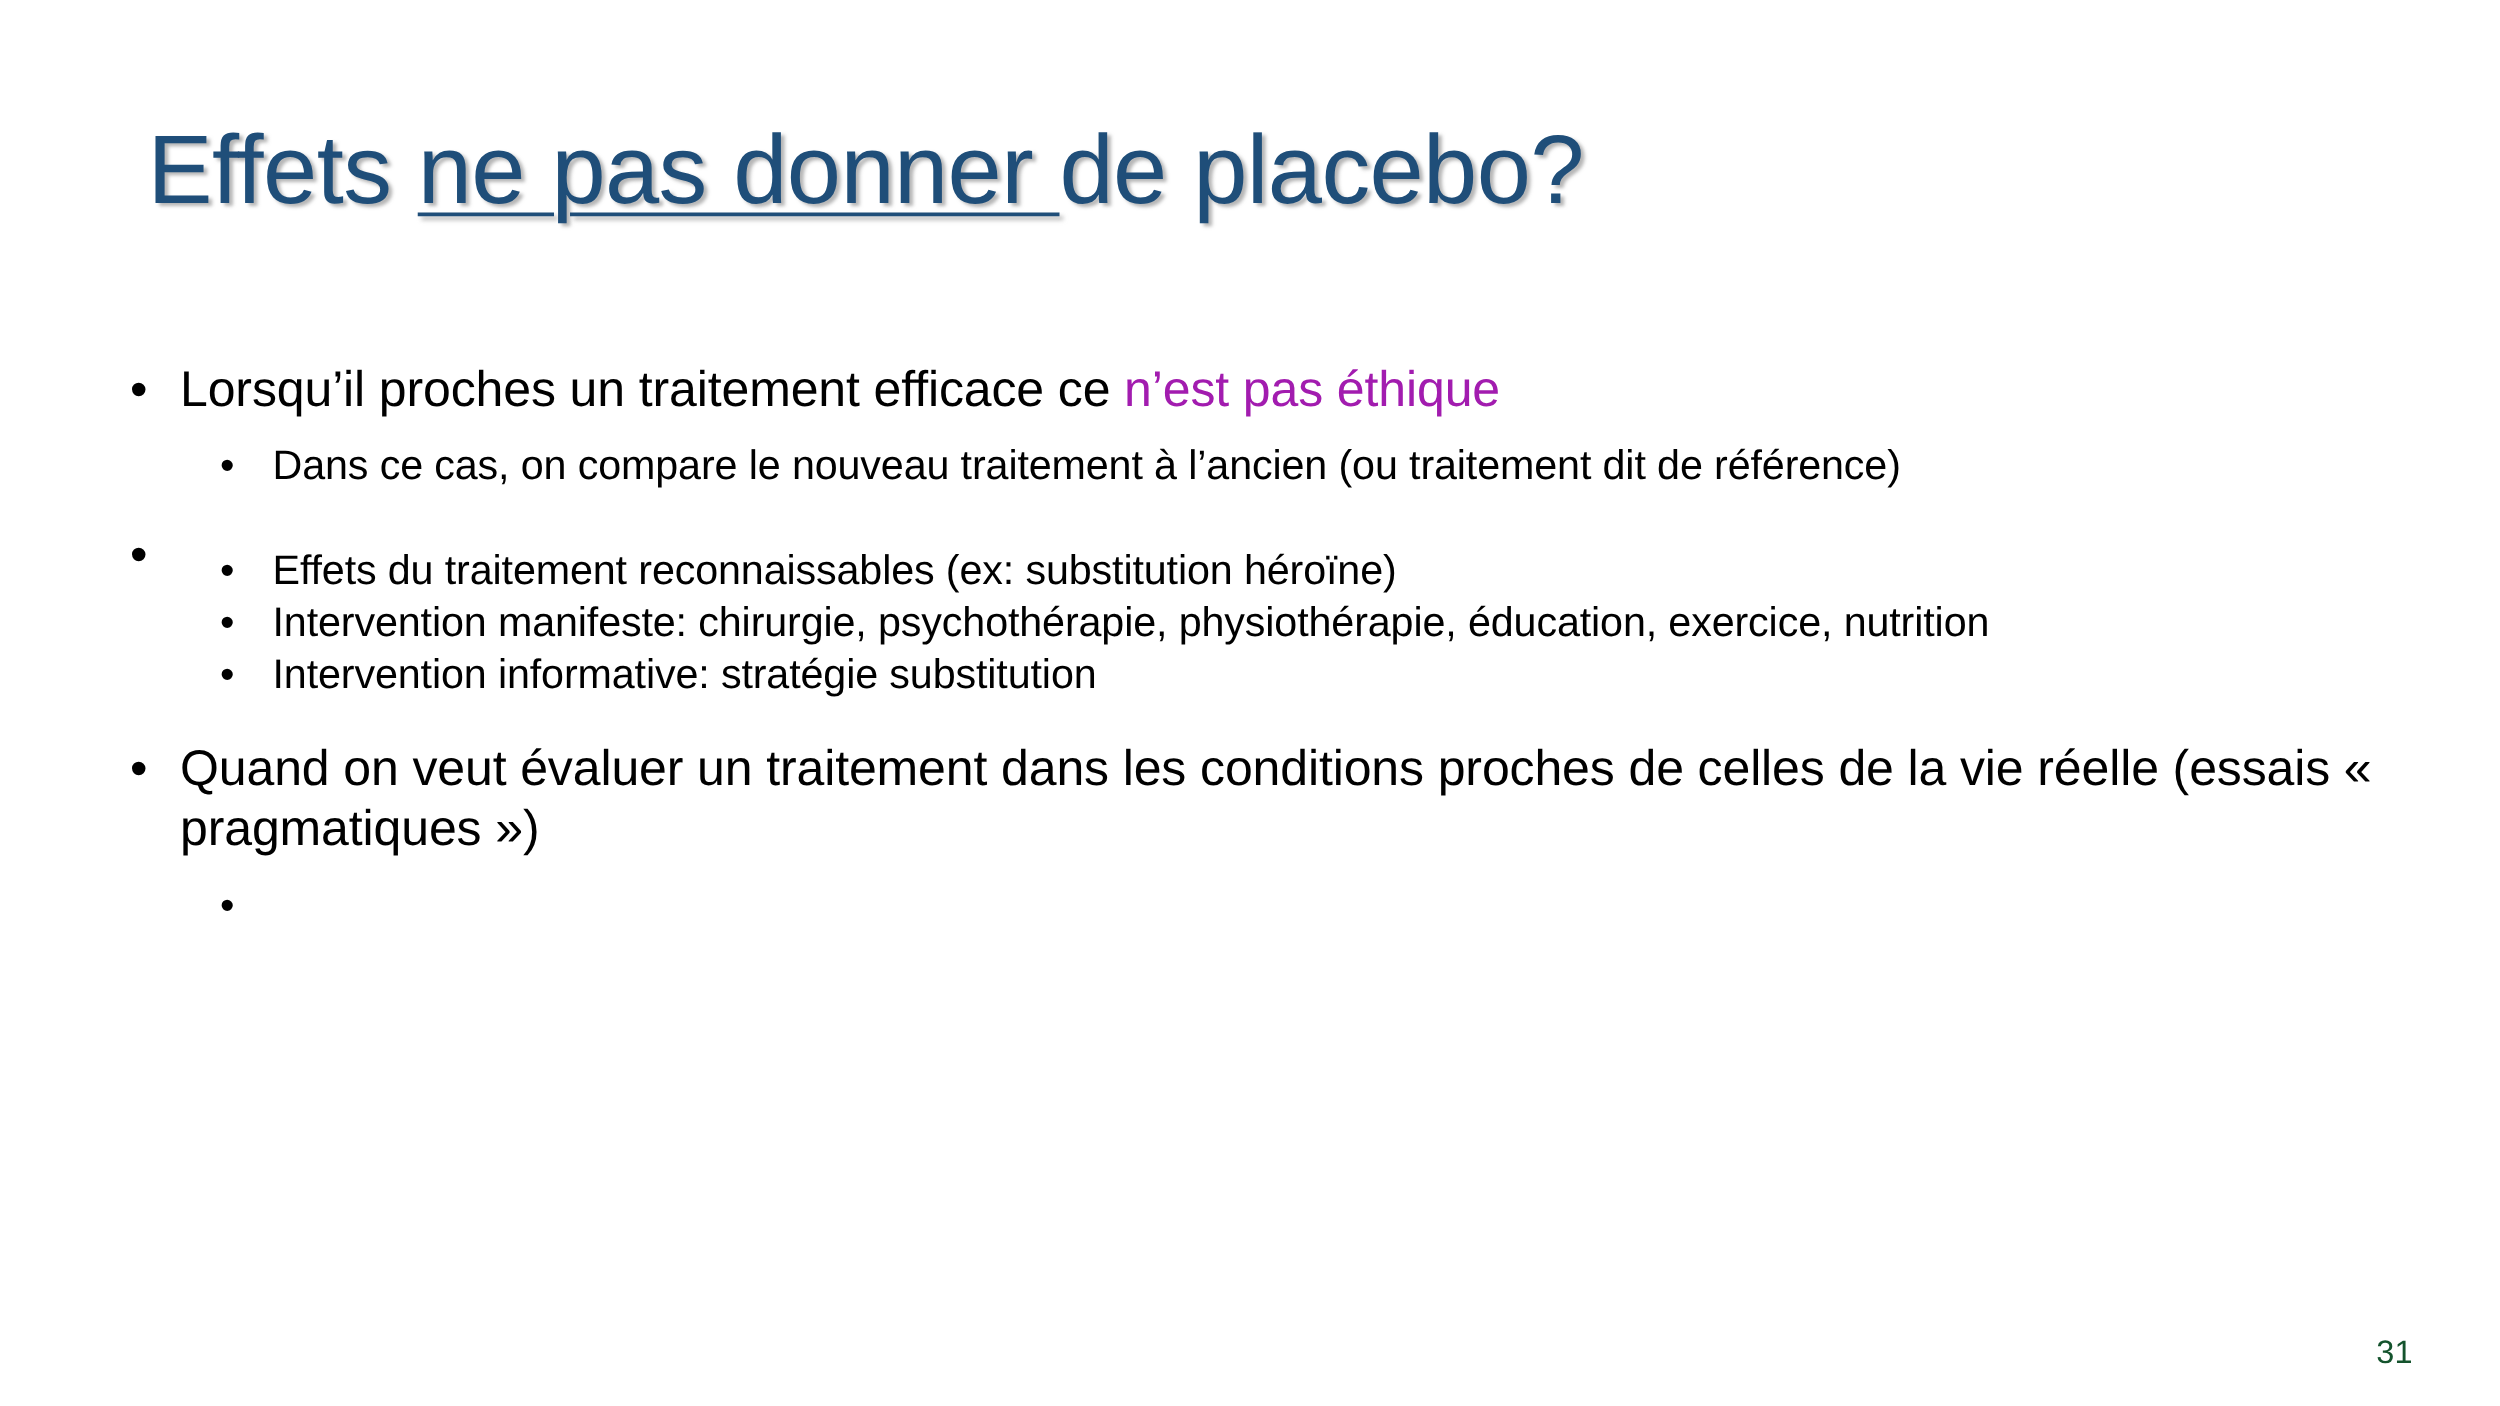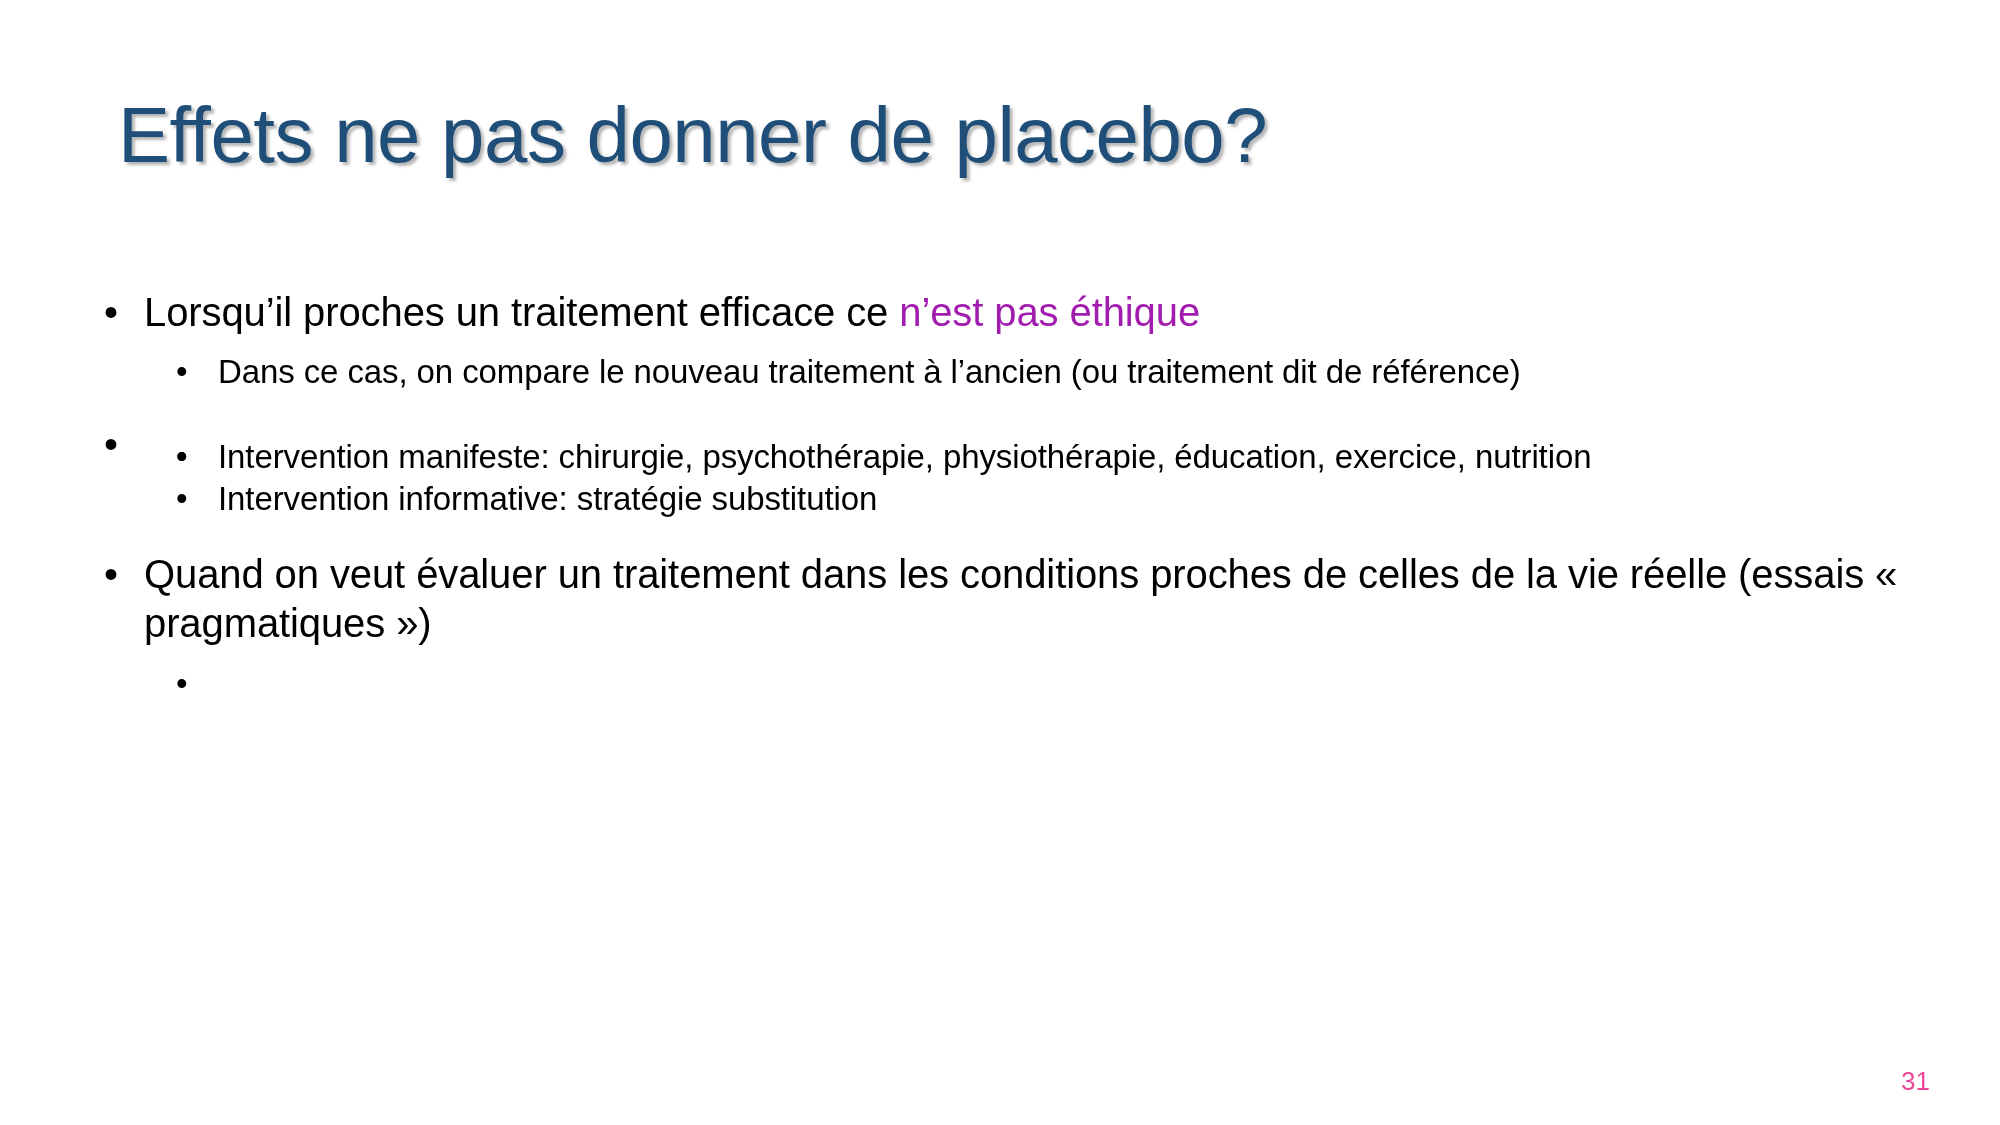--- a/index.html
+++ b/index.html
@@ -30,20 +30,21 @@
     width: 1760px;
     font-size: 78px;
     line-height: 1.02;
     color: #1F4E79;
     font-weight: 400;
     letter-spacing: -0.5px;
     text-shadow: 3px 3px 3px rgba(120,120,120,0.55);
     white-space: nowrap;
   }
   .title-underline {
+    text-decoration: underline;
     text-decoration-thickness: 3px;
     text-underline-offset: 8px;
   }
 
   
   .body-area {
     position: absolute;
     left: 96px;
     top: 288px;
     width: 1830px;
@@ -103,21 +104,21 @@
   .gap-lg { height: 30px; }
 
   .red { color: #a21caf; }
 
   
   .page-number {
     position: absolute;
     right: 70px;
     bottom: 28px;
     font-size: 26px;
-    color: #ec4899;
+    color: #14532d;
     font-family: "Liberation Sans", sans-serif;
   }
 </style>
 </head>
 <body>
 
 <div class="slide">
 
   <div class="slide-title">
     <span>Effets </span><span class="title-underline">ne pas donner </span><span>de placebo?</span>
@@ -147,20 +148,21 @@
       <li class="b1">
         <span class="bullet-dot">•</span>
       </li>
 
       <div class="gap-sm"></div>
 
       <li class="lvl2-wrap">
         <ul class="lvl2">
           <li class="b2">
             <span class="bullet-dot">•</span>
+            <span>Effets du traitement reconnaissables (ex: substitution héroïne)</span>
           </li>
           <li class="b2">
             <span class="bullet-dot">•</span>
             <span>Intervention manifeste: chirurgie, psychothérapie, physiothérapie, éducation, exercice, nutrition</span>
           </li>
           <li class="b2">
             <span class="bullet-dot">•</span>
             <span>Intervention informative: stratégie substitution</span>
           </li>
         </ul>

